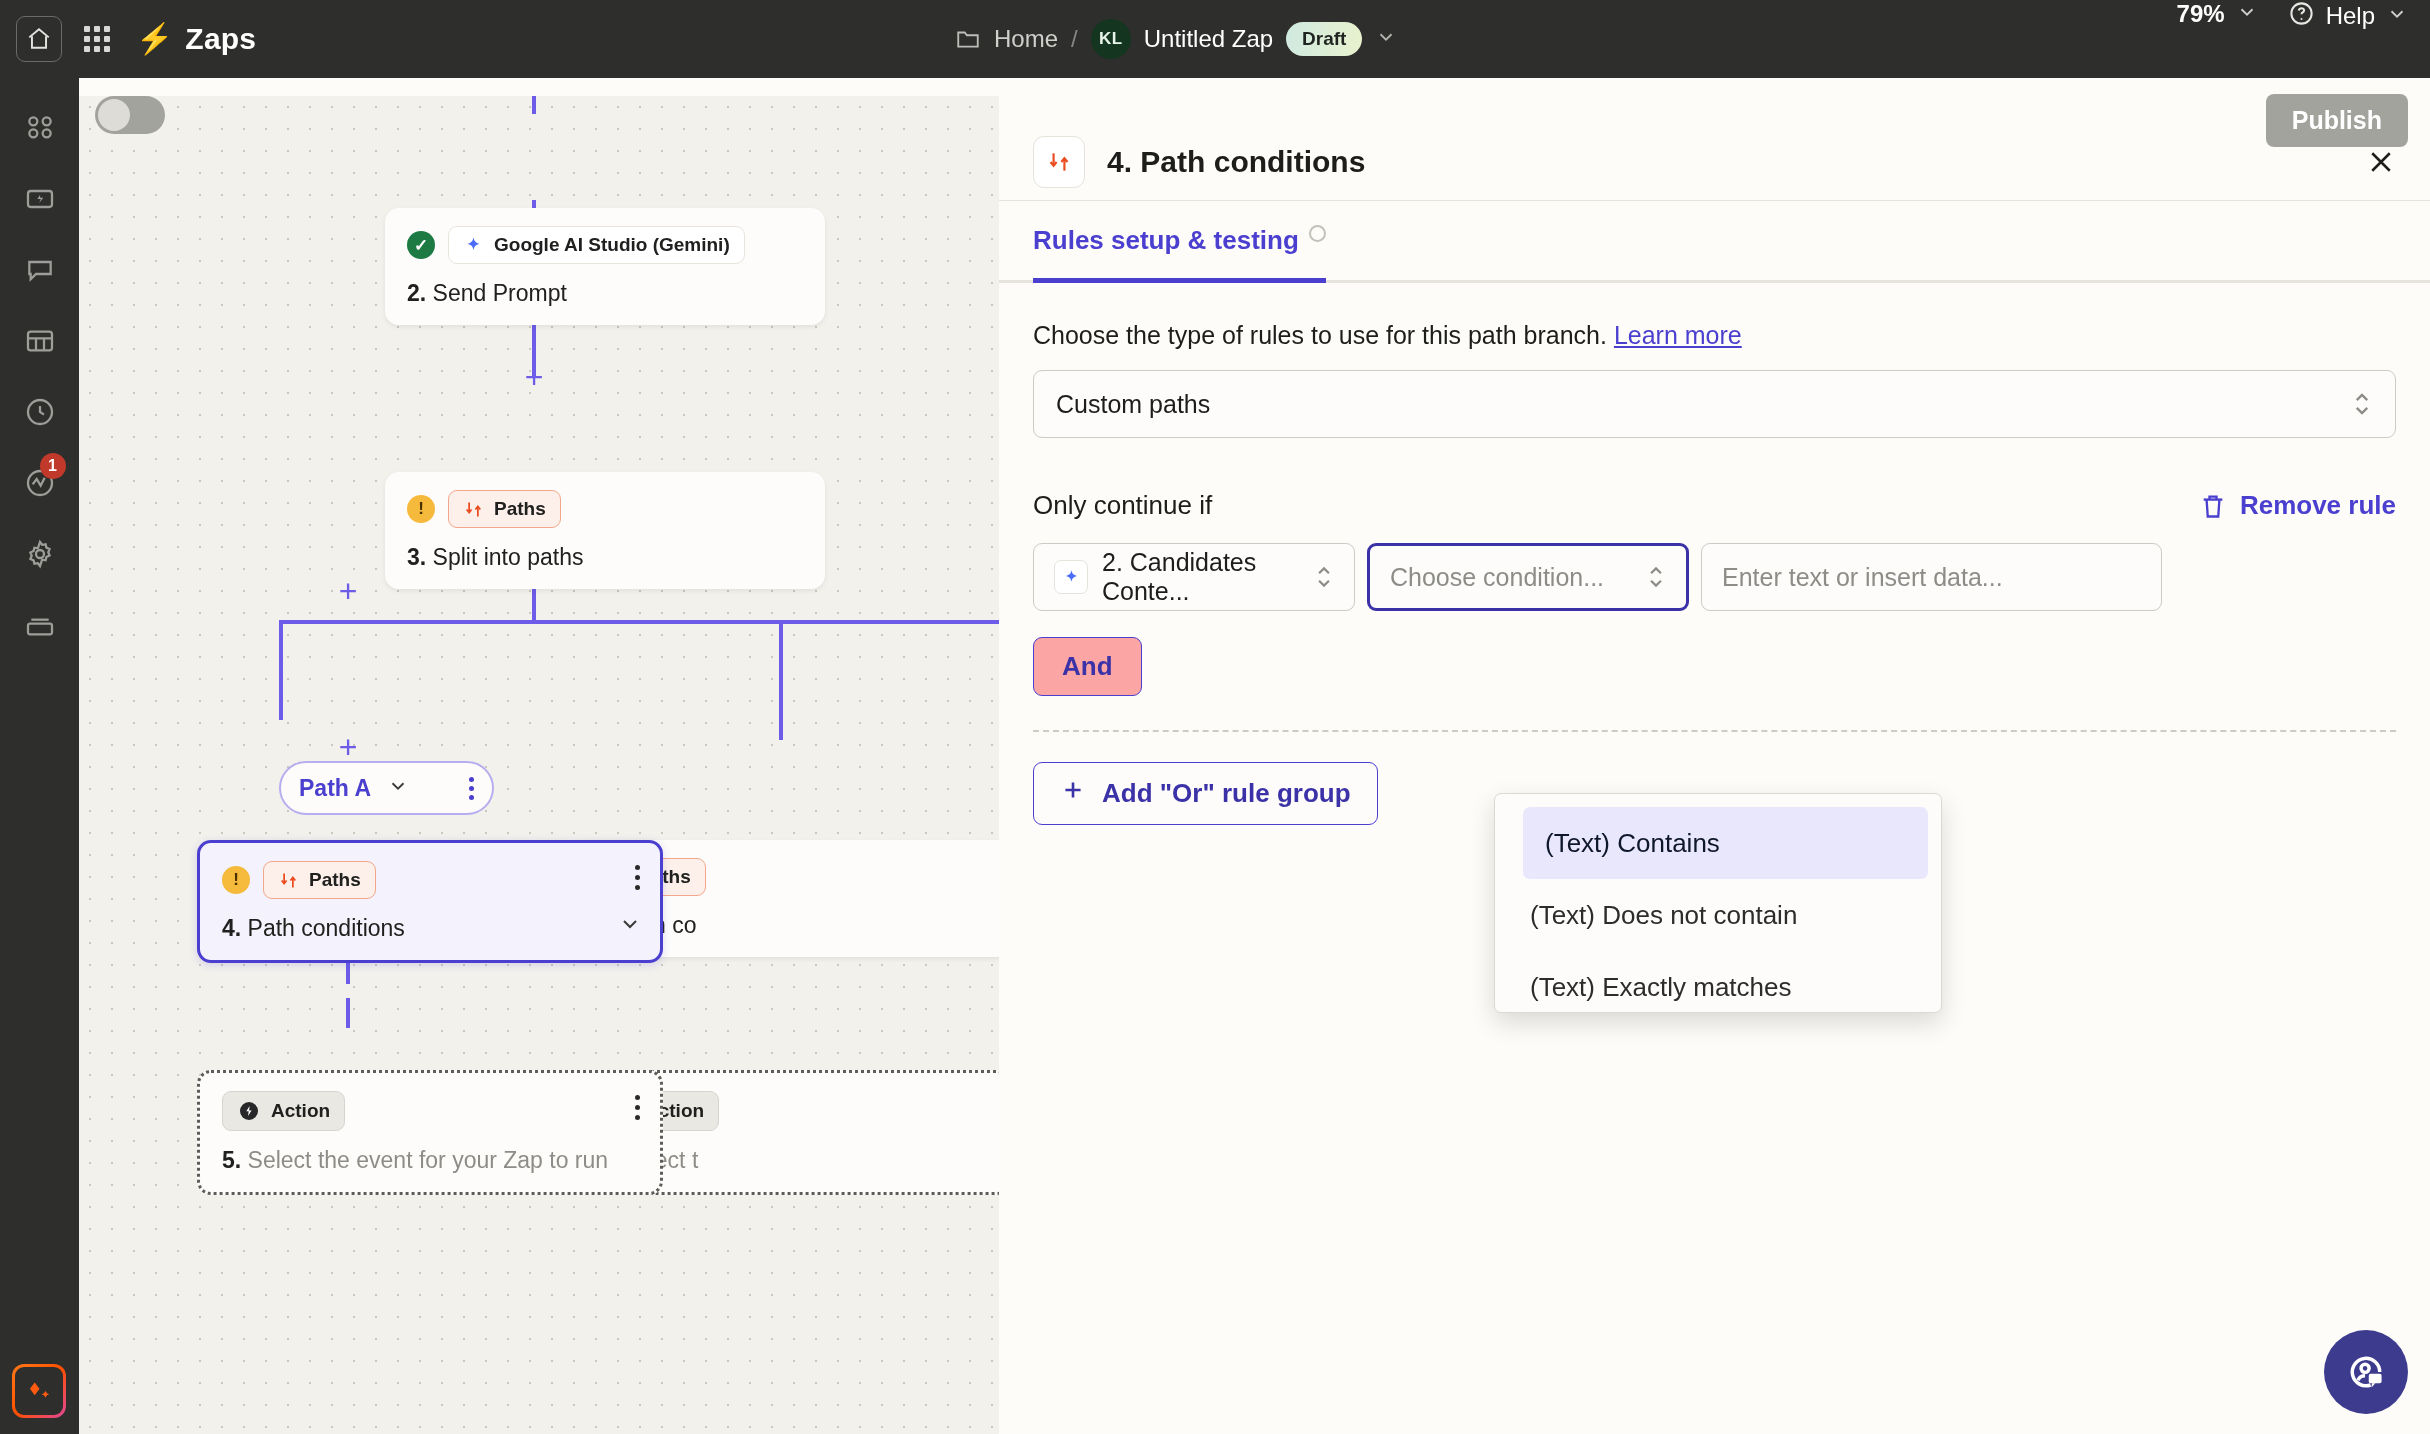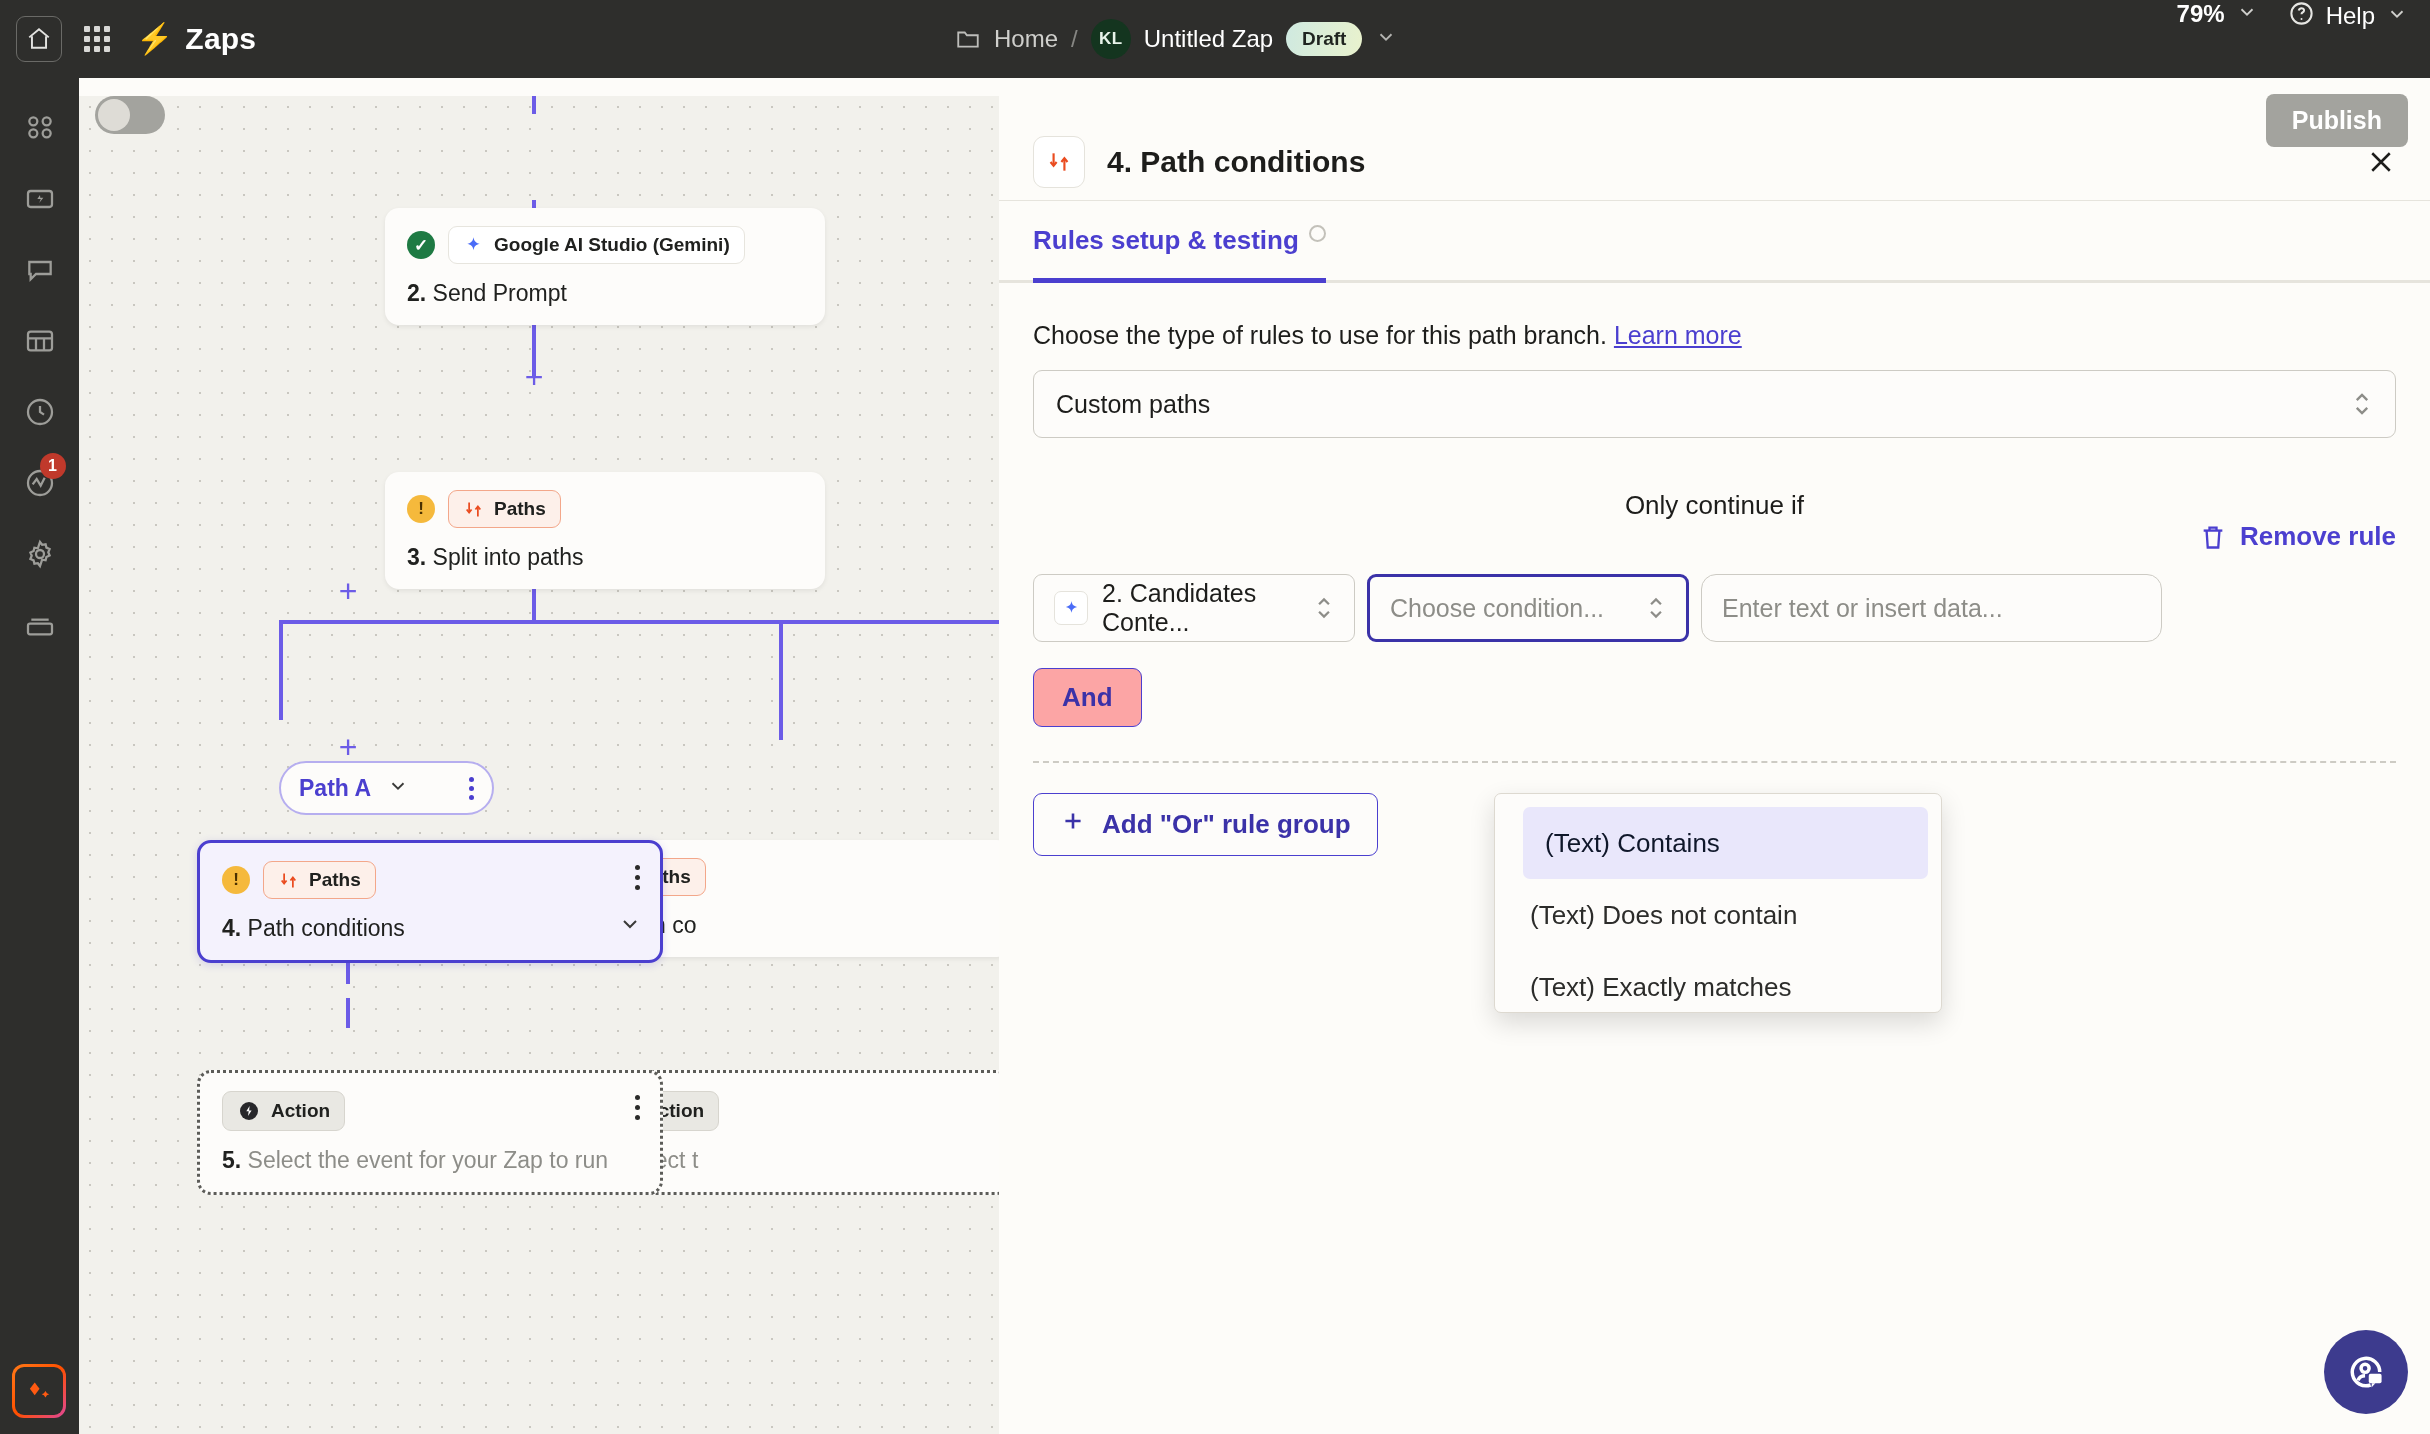--- a/index.html
+++ b/index.html
@@ -130,31 +130,31 @@
   .tabs-rule { height: 3px; background: #e6e4dd; margin-top: -3px; }
 
   .panel-body { padding: 38px 34px 0 34px; position: relative; }
   .helper { font-size: 25px; color: #1d1d1b; }
   .helper a { color: #4b3fcf; text-decoration: underline; }
   .select-box { margin-top: 20px; height: 68px; border: 1px solid #cdcbc4; border-radius: 9px;
     background: #fdfcfa; display: flex; align-items: center; padding: 0 22px;
     font-size: 25px; color: #1d1d1b; }
   .sel-caret { margin-left: auto; color: #8d8d88; display:flex; flex-direction:column; line-height:9px; font-size:16px;}
 
-  .rule-head { margin-top: 52px; display: flex; align-items: center; flex-direction: column; }
+  .rule-head { margin-top: 52px; display: flex; align-items: center; }
   .rule-head .lbl { font-size: 26px; color: #1d1d1b; }
   .remove-rule { margin-left: auto; display: flex; align-items: center; gap: 13px;
     color: #4b3fcf; font-size: 26px; font-weight: 700; }
 
   .rule-row { margin-top: 22px; display: flex; gap: 12px; }
   .field { height: 68px; border: 1px solid #cdcbc4; border-radius: 9px; background: #fdfcfa;
     display: flex; align-items: center; padding: 0 20px; gap: 14px; font-size: 25px; color:#1d1d1b;}
   .field.f1 { width: 322px; }
   .field.f2 { width: 322px; border: 3px solid #3b32a8; }
-  .field.f3 { width: 461px; border-radius: 15px; }
+  .field.f3 { width: 461px; }
   .ph-text { color: #8d8d88; }
   .mini-icon { width: 34px; height: 34px; border: 1px solid #e5e3dc; border-radius: 7px;
     background: #fff; display:flex; align-items:center; justify-content:center; flex:none;}
 
   .and-btn { margin-top: 26px; display: inline-flex; align-items: center; justify-content: center;
     border: 1px solid #4b3fcf; border-radius: 9px; color: #3b32a8; font-size: 26px;
     font-weight: 700; padding: 13px 28px; background: #fca5a5;}
   .dashed { margin-top: 34px; border-top: 2px dashed #cdcbc4; }
   .or-btn { margin-top: 30px; display: inline-flex; align-items: center; gap: 16px;
     border: 1px solid #4b3fcf; border-radius: 9px; color: #3b32a8; font-size: 26px;

